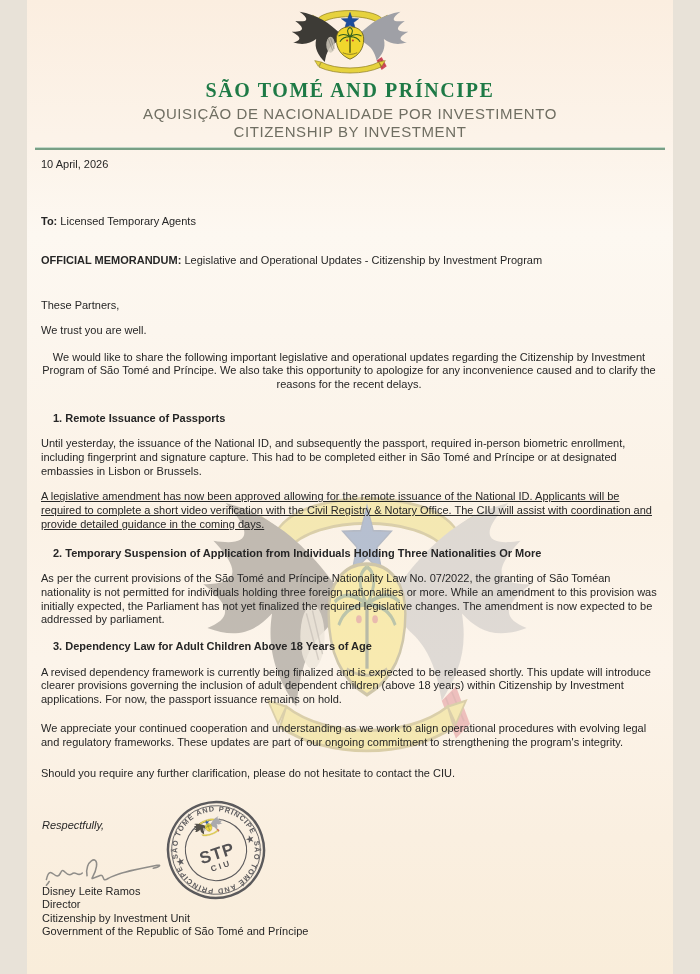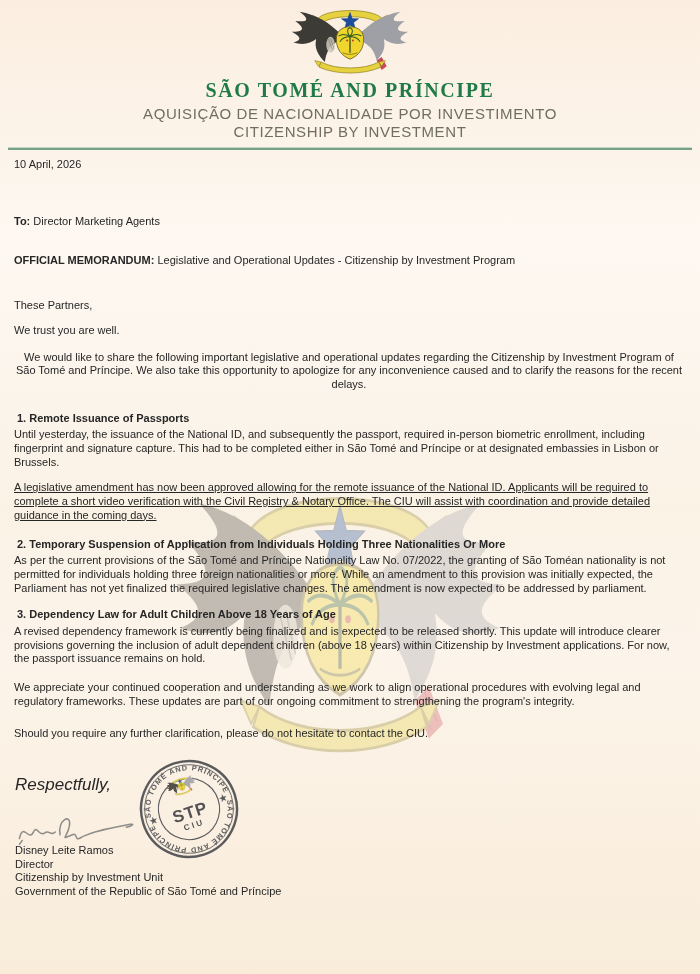--- a/index.html
+++ b/index.html
@@ -1,19 +1,19 @@
 <!DOCTYPE html>
 <html><head>
 <meta charset="utf-8">
 <style>
   html,body{margin:0;padding:0;}
   body{background:#e8e2d8;}
   .page{
     position:relative;
-    width:700px;height:974px;
+    width:646px;height:974px;
     margin:0 auto;
     overflow:hidden;
     background:linear-gradient(180deg,#fbeee0 0%,#fcf3e9 14%,#fdf8f1 24%,#fcf6ee 34%,#fbf2e6 52%,#fcf4ea 68%,#faefe0 86%,#f9edda 100%);
     font-family:"Liberation Sans", sans-serif;
     color:#262626;
   }
   
   .letterhead{position:relative;z-index:2;text-align:center;padding-top:3px;}
   .crest-top{display:block;margin:0 auto;width:150px;height:72px;}
   .country-title{
@@ -45,32 +45,32 @@
     padding:8px 16px 0 14px;
     font-size:11px;line-height:13.7px;
   }
   .content p{margin:0;}
   .date-line{margin-bottom:43px !important;}
   .to-line{margin-bottom:26px !important;}
   .memo-line{margin-bottom:31px !important;}
   .dear-line{margin-bottom:11px !important;}
   .trust-line{margin-bottom:13px !important;}
   .intro-par{margin-bottom:20px !important;text-align:center;}
-  .sec-heading{margin:3px;font-size:11px;line-height:13.7px;font-weight:bold;}
+  .sec-heading{margin:12px;font-size:11px;line-height:13.7px;font-weight:bold;}
   .s1p1{margin-bottom:12px !important;}
   .s1p2{margin-bottom:15px !important;text-decoration:underline;}
   .s2p1{margin-bottom:13px !important;}
   .s2p2{margin-bottom:17px !important;}
   .s3p1{margin-bottom:15px !important;}
   .s3p2{margin-bottom:11px !important;}
   .close1{margin-bottom:18px !important;}
   b{font-weight:bold;}
   
   .sign-area{position:relative;height:160px;margin-top:12px;}
-  .respectfully{position:absolute;left:1px;top:26px;font-style:italic;font-size:17px;}
+  .respectfully{position:absolute;left:1px;top:26px;font-style:italic;font-size:11px;}
   .sig-scribble{position:absolute;left:2px;top:44px;width:124px;height:52px;}
   .stamp{position:absolute;left:124px;top:6px;width:102px;height:102px;transform:rotate(-18deg);opacity:.88;}
   .name-block{position:absolute;left:1px;top:92px;font-size:11px;line-height:13.4px;}
   .name-block div{white-space:nowrap;}
   .hidden-defs{position:absolute;width:0;height:0;overflow:hidden;}
 </style>
 </head>
 <body>
 
 <svg class="hidden-defs" xmlns="http://www.w3.org/2000/svg" aria-hidden="true">
@@ -120,21 +120,21 @@
       </svg>
     <h1 class="country-title">SÃO TOMÉ AND PRÍNCIPE</h1>
     <div class="subtitle">AQUISIÇÃO DE NACIONALIDADE POR INVESTIMENTO</div>
     <div class="subtitle second">CITIZENSHIP BY INVESTMENT</div>
     <div class="rule"></div>
   </header>
 
   <main class="content">
     <p class="date-line">10 April, 2026</p>
 
-    <p class="to-line"><b>To:</b> <span>Director Marketing Agents</span></p>
+    <p class="to-line"><b>To:</b> <span>Licensed Temporary Agents</span></p>
 
     <p class="memo-line"><b>OFFICIAL MEMORANDUM:</b> <span>Legislative and Operational Updates - Citizenship by Investment Program</span></p>
 
     <p class="dear-line">These Partners,</p>
     <p class="trust-line">We trust you are well.</p>
     <p class="intro-par">We would like to share the following important legislative and operational updates regarding the Citizenship by Investment Program of São Tomé and Príncipe. We also take this opportunity to apologize for any inconvenience caused and to clarify the reasons for the recent delays.</p>
 
     <section>
       <h3 class="sec-heading">1. Remote Issuance of Passports</h3>
       <p class="s1p1">Until yesterday, the issuance of the National ID, and subsequently the passport, required in-person biometric enrollment, including fingerprint and signature capture. This had to be completed either in São Tomé and Príncipe or at designated embassies in Lisbon or Brussels.</p>

